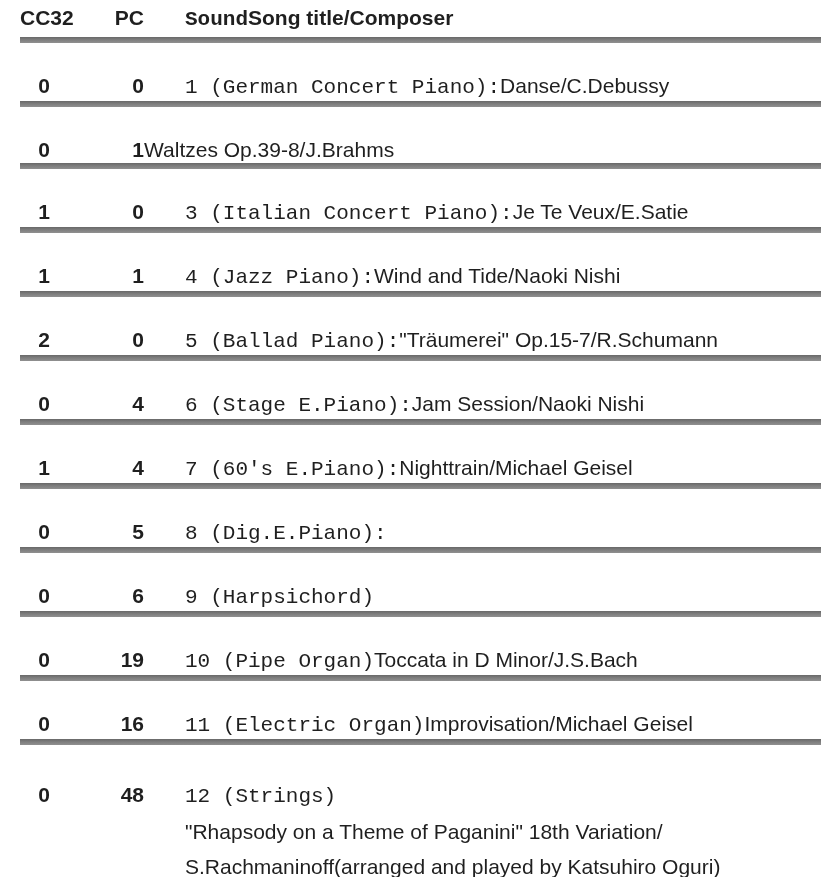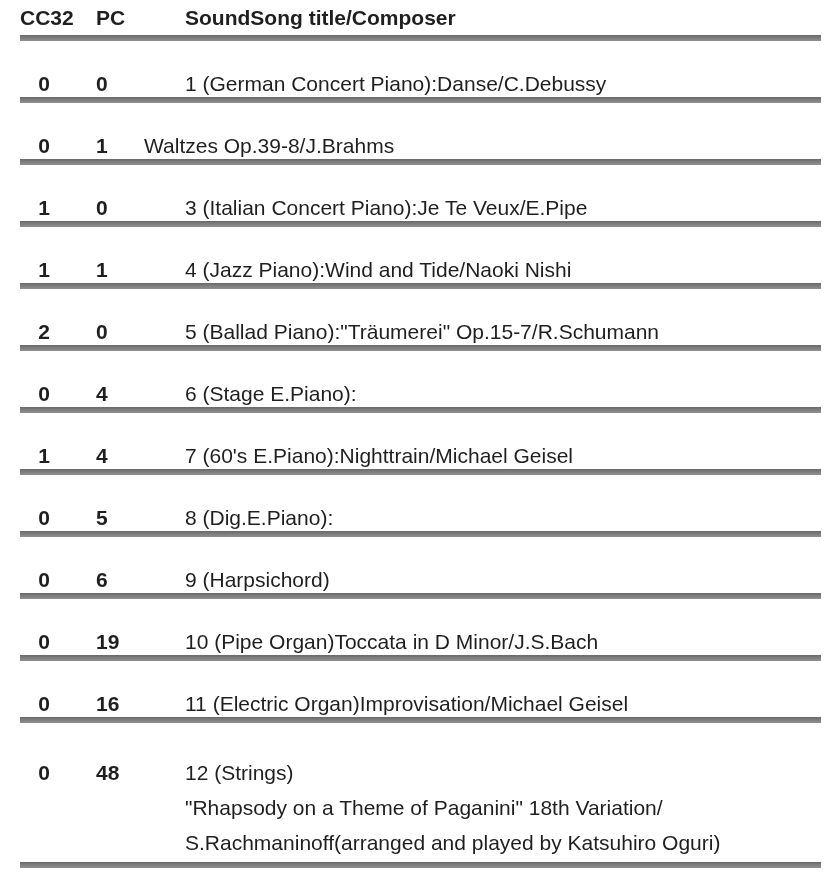--- a/index.html
+++ b/index.html
@@ -18,22 +18,22 @@
     color: #1f1f1f;
     font-size: 21px;
   }
   .line {
     display: flex;
     align-items: baseline;
     line-height: 22px;
     white-space: nowrap;
   }
   .col-cc   { flex: 0 0 48px; width: 48px; text-align: center; }
-  .col-pc   { flex: 0 0 48px; width: 48px; margin-left: 28px; text-align: left; }
-  .col-sound{ flex: 0 1 auto; margin-left: 41px; }
+  .col-pc   { flex: 0 0 48px; width: 48px; margin-left: 28px; text-align: right; }
+  .col-sound{ flex: 0 1 auto; margin-left: 41px; font-family: Liberation Mono, monospace; }
   .col-song { flex: 1 1 auto; text-align: left; }
   .num { font-weight: bold; }
   .rule {
     height: 6px;
     background: linear-gradient(180deg, #686868 0%, #7d7d7d 45%, #909090 100%);
   }
   .thead .line { padding-top: 7px; font-weight: bold; }
   .thead .col-cc { text-align: left; }
   .thead .rule { margin-top: 6px; }
   .row .line { padding-top: 32px; padding-bottom: 2px; }
@@ -75,21 +75,21 @@
             <span class="col-pc num">1</span>
             <span class="col-song">Waltzes Op.39-8/J.Brahms</span>
           </div>
           <div class="rule"></div>
         </div>
         <div class="row">
           <div class="line">
             <span class="col-cc num">1</span>
             <span class="col-pc num">0</span>
             <span class="col-sound">3 (Italian Concert Piano):</span>
-            <span class="col-song">Je Te Veux/E.Pipe</span>
+            <span class="col-song">Je Te Veux/E.Satie</span>
           </div>
           <div class="rule"></div>
         </div>
         <div class="row">
           <div class="line">
             <span class="col-cc num">1</span>
             <span class="col-pc num">1</span>
             <span class="col-sound">4 (Jazz Piano):</span>
             <span class="col-song">Wind and Tide/Naoki Nishi</span>
           </div>
@@ -102,20 +102,21 @@
             <span class="col-sound">5 (Ballad Piano):</span>
             <span class="col-song">"Träumerei" Op.15-7/R.Schumann</span>
           </div>
           <div class="rule"></div>
         </div>
         <div class="row">
           <div class="line">
             <span class="col-cc num">0</span>
             <span class="col-pc num">4</span>
             <span class="col-sound">6 (Stage E.Piano):</span>
+            <span class="col-song">Jam Session/Naoki Nishi</span>
           </div>
           <div class="rule"></div>
         </div>
         <div class="row">
           <div class="line">
             <span class="col-cc num">1</span>
             <span class="col-pc num">4</span>
             <span class="col-sound">7 (60's E.Piano):</span>
             <span class="col-song">Nighttrain/Michael Geisel</span>
           </div>

